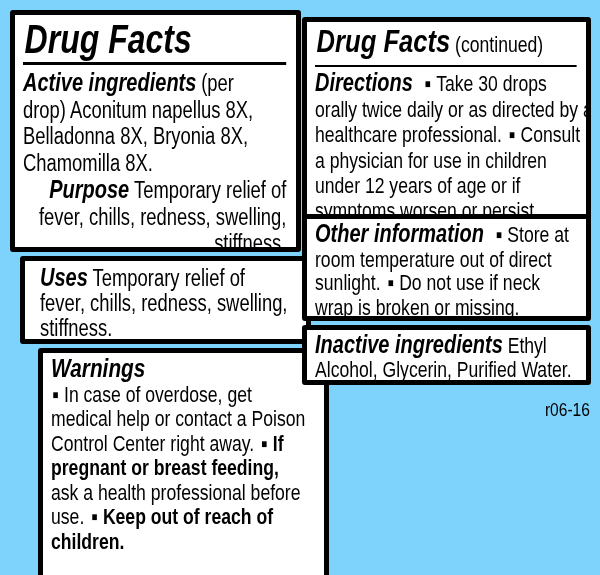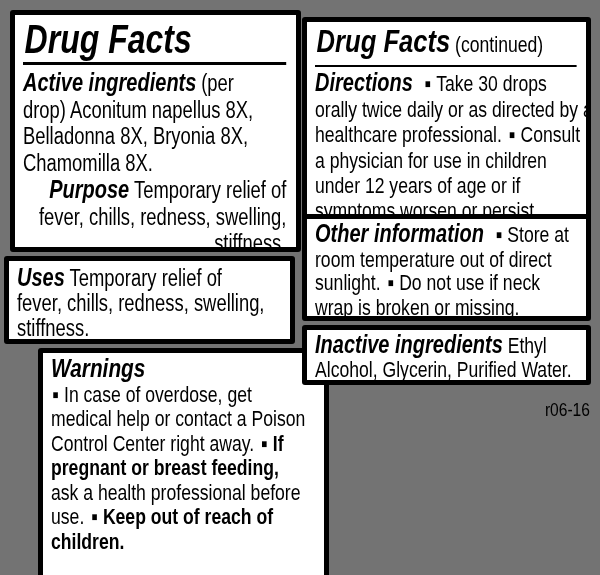--- a/index.html
+++ b/index.html
@@ -1,25 +1,25 @@
 <!DOCTYPE html>
 <html><head>
 <meta charset="utf-8">
 <style>
   html,body{margin:0;padding:0;background:#ffffff;}
   .screen{
-    position:relative;width:600px;height:575px;background:#737373;overflow:hidden;
+    position:relative;width:600px;height:575px;background:#7dd3fc;overflow:hidden;
     font-family:"Liberation Sans","DejaVu Sans",sans-serif;color:#000;
   }
   .panel{
     position:absolute;background:#fff;border:5px solid #000;border-radius:3px;
     box-sizing:border-box;overflow:hidden;
   }
   #left-main   {left:10px;  top:10px;  width:291px; height:242px;}
-  #left-uses   {left:4px;  top:256px; width:291px; height:88px;}
+  #left-uses   {left:20px;  top:256px; width:291px; height:88px;padding-left:7px;}
   #left-warn   {left:10px;  top:348px; width:291px; height:274px;margin-left:28px;}
   #right-cont  {left:302px; top:17px;   width:289px; height:206px;}
   #right-other {left:302px; top:214px; width:289px; height:107px;}
   #right-inact {left:302px; top:325px; width:289px; height:60px;}
 
   
   .cx{position:relative;width:125%;transform:scaleX(0.8);transform-origin:0 0;
       box-sizing:border-box;padding:2px 12px 2px 10px;height:100%;}
 
   .line{white-space:nowrap;}

